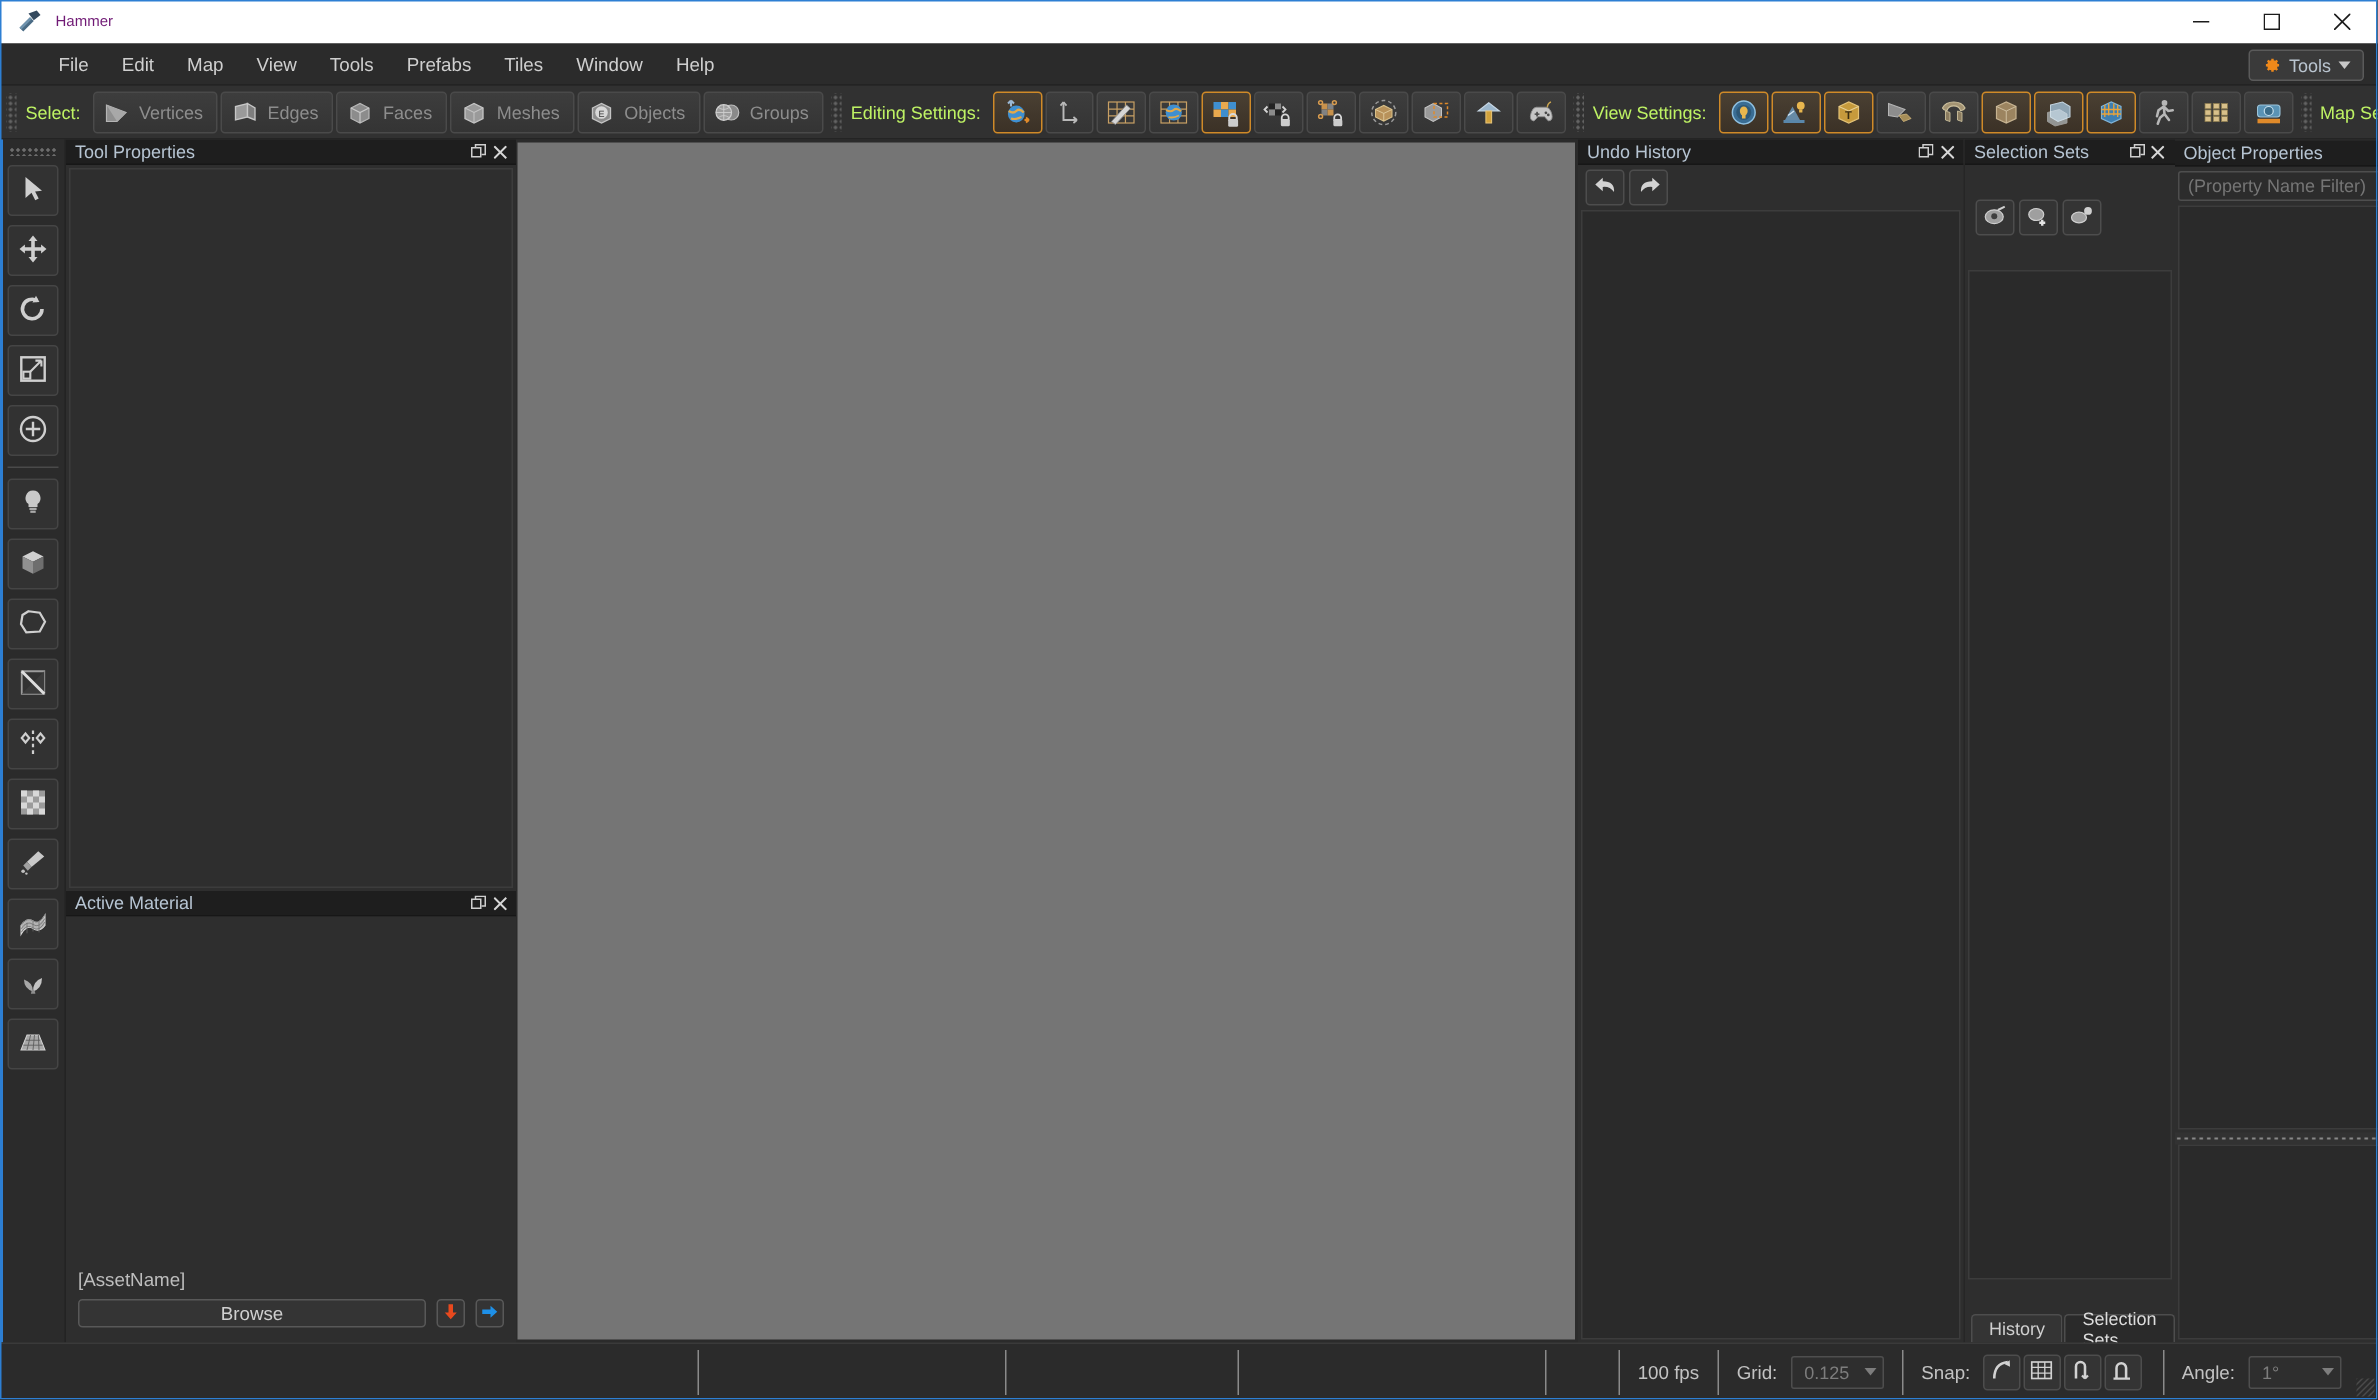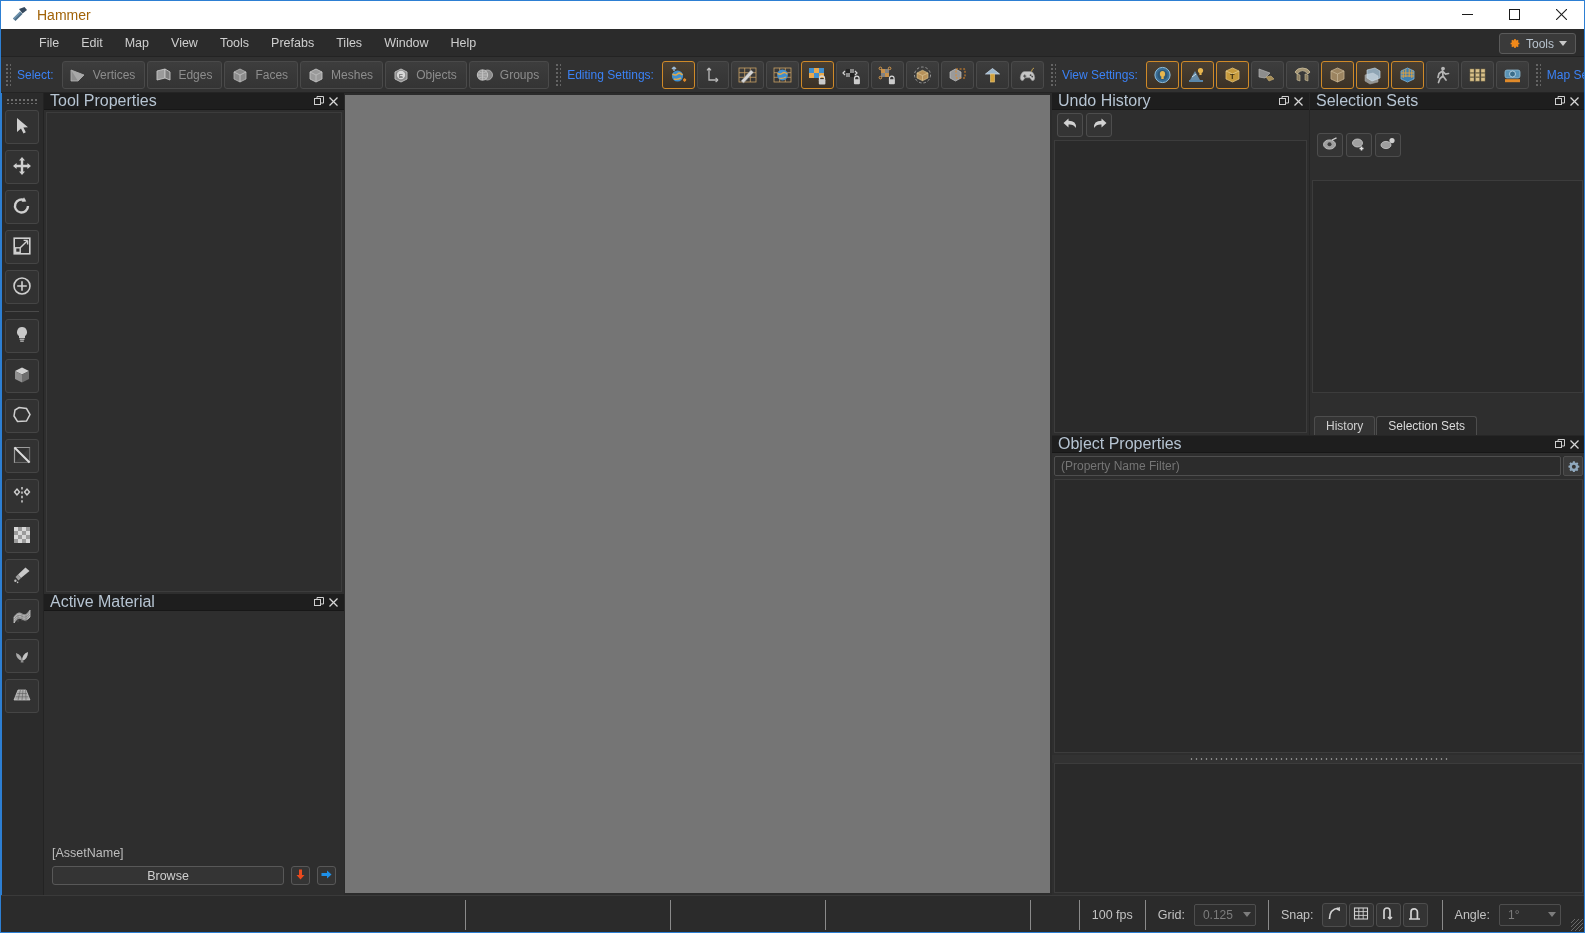--- a/index.html
+++ b/index.html
@@ -10,41 +10,41 @@
     font-size:12.5px;
     color:#c8c8c8;
     -webkit-font-smoothing:antialiased;
   }
   .app{position:relative;width:1585px;height:933px;display:flex;flex-direction:column;background:#2e2e2e;}
 
   
   .titlebar{height:29px;background:#ffffff;display:flex;align-items:center;flex:0 0 29px;position:relative;}
   .title-left{display:flex;align-items:center;gap:8px;padding-left:10px;}
   .app-icon{width:19px;height:19px;position:relative;}
-  .title-text{color:#a16207;font-size:14px;}
+  .title-text{color:#701a75;font-size:10px;}
   .win-btns{margin-left:auto;display:flex;height:29px;}
   .win-btn{width:47px;height:29px;display:flex;align-items:center;justify-content:center;color:#1b1b1b;font-size:12px;}
 
   
   .menubar{height:28px;background:#2b2b2b;display:flex;align-items:center;flex:0 0 28px;
            border-bottom:1px solid #232323;position:relative;padding-left:28px;}
   .menu-item{padding:4px 11px;color:#cfcfcf;font-size:12.5px;border-radius:2px;}
   .tools-menu{position:absolute;right:9px;top:4px;height:21px;display:flex;align-items:center;gap:5px;
               padding:0 8px;border:1px solid #5a5a5a;border-radius:3px;background:#3a3a3a;color:#b9c4cf;font-size:12px;}
   .gear-mini{width:13px;height:13px;}
   .caret{width:0;height:0;border-left:4px solid transparent;border-right:4px solid transparent;border-top:5px solid #c8c8c8;}
 
   
   .toolbar{height:36px;flex:0 0 36px;background:#313131;display:flex;align-items:center;
            border-bottom:1px solid #242424;overflow:hidden;}
   .tb-group{display:flex;align-items:center;height:36px;}
   .grip{width:7px;height:26px;margin:0 4px;
         background-image:radial-gradient(#6d6d6d 1px, transparent 1.2px);
         background-size:4px 4px;background-position:1px 1px;opacity:.85;}
-  .tb-label{color:#3b82f6;font-size:12px;padding:0 7px 0 2px;white-space:nowrap;}
+  .tb-label{color:#bef264;font-size:12px;padding:0 7px 0 2px;white-space:nowrap;}
   .tb-btn{height:28px;min-width:30px;margin:0 1px;border:1px solid #4a4a4a;border-radius:3px;
           background:linear-gradient(#3d3d3d,#343434);display:flex;align-items:center;justify-content:center;
           gap:5px;padding:0 5px;color:#8d8d8d;font-size:12px;}
   .tb-btn.wide{padding:0 9px 0 5px;}
   .tb-btn.on{border-color:#d08a28;background:linear-gradient(#4a4033,#3b3126);}
   .tb-btn svg{display:block;}
 
   
   .body{flex:1 1 auto;display:flex;min-height:0;background:#2e2e2e;position:relative;}
 
@@ -55,31 +55,31 @@
              background-image:radial-gradient(#6d6d6d 1px, transparent 1.2px);background-size:4px 4px;}
   .rail-btn{width:34px;height:34px;margin:3px 0;border:1px solid #454545;border-radius:3px;
             background:#323232;display:flex;align-items:center;justify-content:center;}
   .rail-sep{width:34px;height:1px;background:#4a4a4a;margin:4px 0;}
   .rail-accent{position:absolute;left:0;top:0;bottom:0;width:2px;background:#2d7fd3;}
 
   
   .leftdock{width:300px;flex:0 0 300px;display:flex;flex-direction:column;background:#2e2e2e;}
   .panel{display:flex;flex-direction:column;min-height:0;}
   .panel-title{height:17px;flex:0 0 17px;background:#1e1e1e;display:flex;align-items:center;
-               padding:0 4px 0 6px;font-size:16px;color:#b6c4d2;border-bottom:1px solid #171717;}
+               padding:0 4px 0 6px;font-size:12px;color:#b6c4d2;border-bottom:1px solid #171717;}
   .panel-title .t{flex:1;white-space:nowrap;overflow:hidden;}
   .ptbtn{width:14px;height:14px;display:flex;align-items:center;justify-content:center;color:#cfcfcf;font-size:11px;}
   .panel-body{flex:1 1 auto;background:#2e2e2e;border:1px solid #3c3c3c;margin:2px;min-height:0;}
 
   
   .viewport-wrap{flex:1 1 auto;min-width:0;background:#2b2b2b;padding:2px 2px 2px 1px;display:flex;}
   .viewport{flex:1;background:#757575;}
 
   
-  .rightdock{width:533px;flex:0 0 533px;display:flex;flex-direction:column;background:#2e2e2e;}
+  .rightdock{width:533px;flex:0 0 533px;display:flex;flex-direction:row;background:#2e2e2e;}
   .rd-top{flex:0 0 342px;display:flex;min-height:0;}
   .undo-panel{flex:0 0 257px;display:flex;flex-direction:column;min-width:0;}
   .undo-toolbar{height:30px;flex:0 0 30px;display:flex;align-items:center;gap:3px;padding-left:5px;background:#2e2e2e;}
   .sq-btn{width:26px;height:24px;border:1px solid #4d4d4d;border-radius:3px;background:#343434;
           display:flex;align-items:center;justify-content:center;}
   .undo-list{flex:1 1 auto;background:#2a2a2a;border:1px solid #3c3c3c;margin:0 2px 2px 2px;}
   .sel-panel{flex:1 1 auto;display:flex;flex-direction:column;min-width:0;border-left:1px solid #262626;gap:20px;}
   .sel-toolbar{height:30px;flex:0 0 30px;display:flex;align-items:center;gap:3px;padding-left:7px;}
   .sel-table{flex:1 1 auto;margin:0 2px;border:1px solid #3c3c3c;background:#2a2a2a;display:flex;flex-direction:column;min-height:0;}
   .sel-head{display:flex;height:22px;flex:0 0 22px;background:#2e2e2e;border-bottom:1px solid #4a4a4a;}

